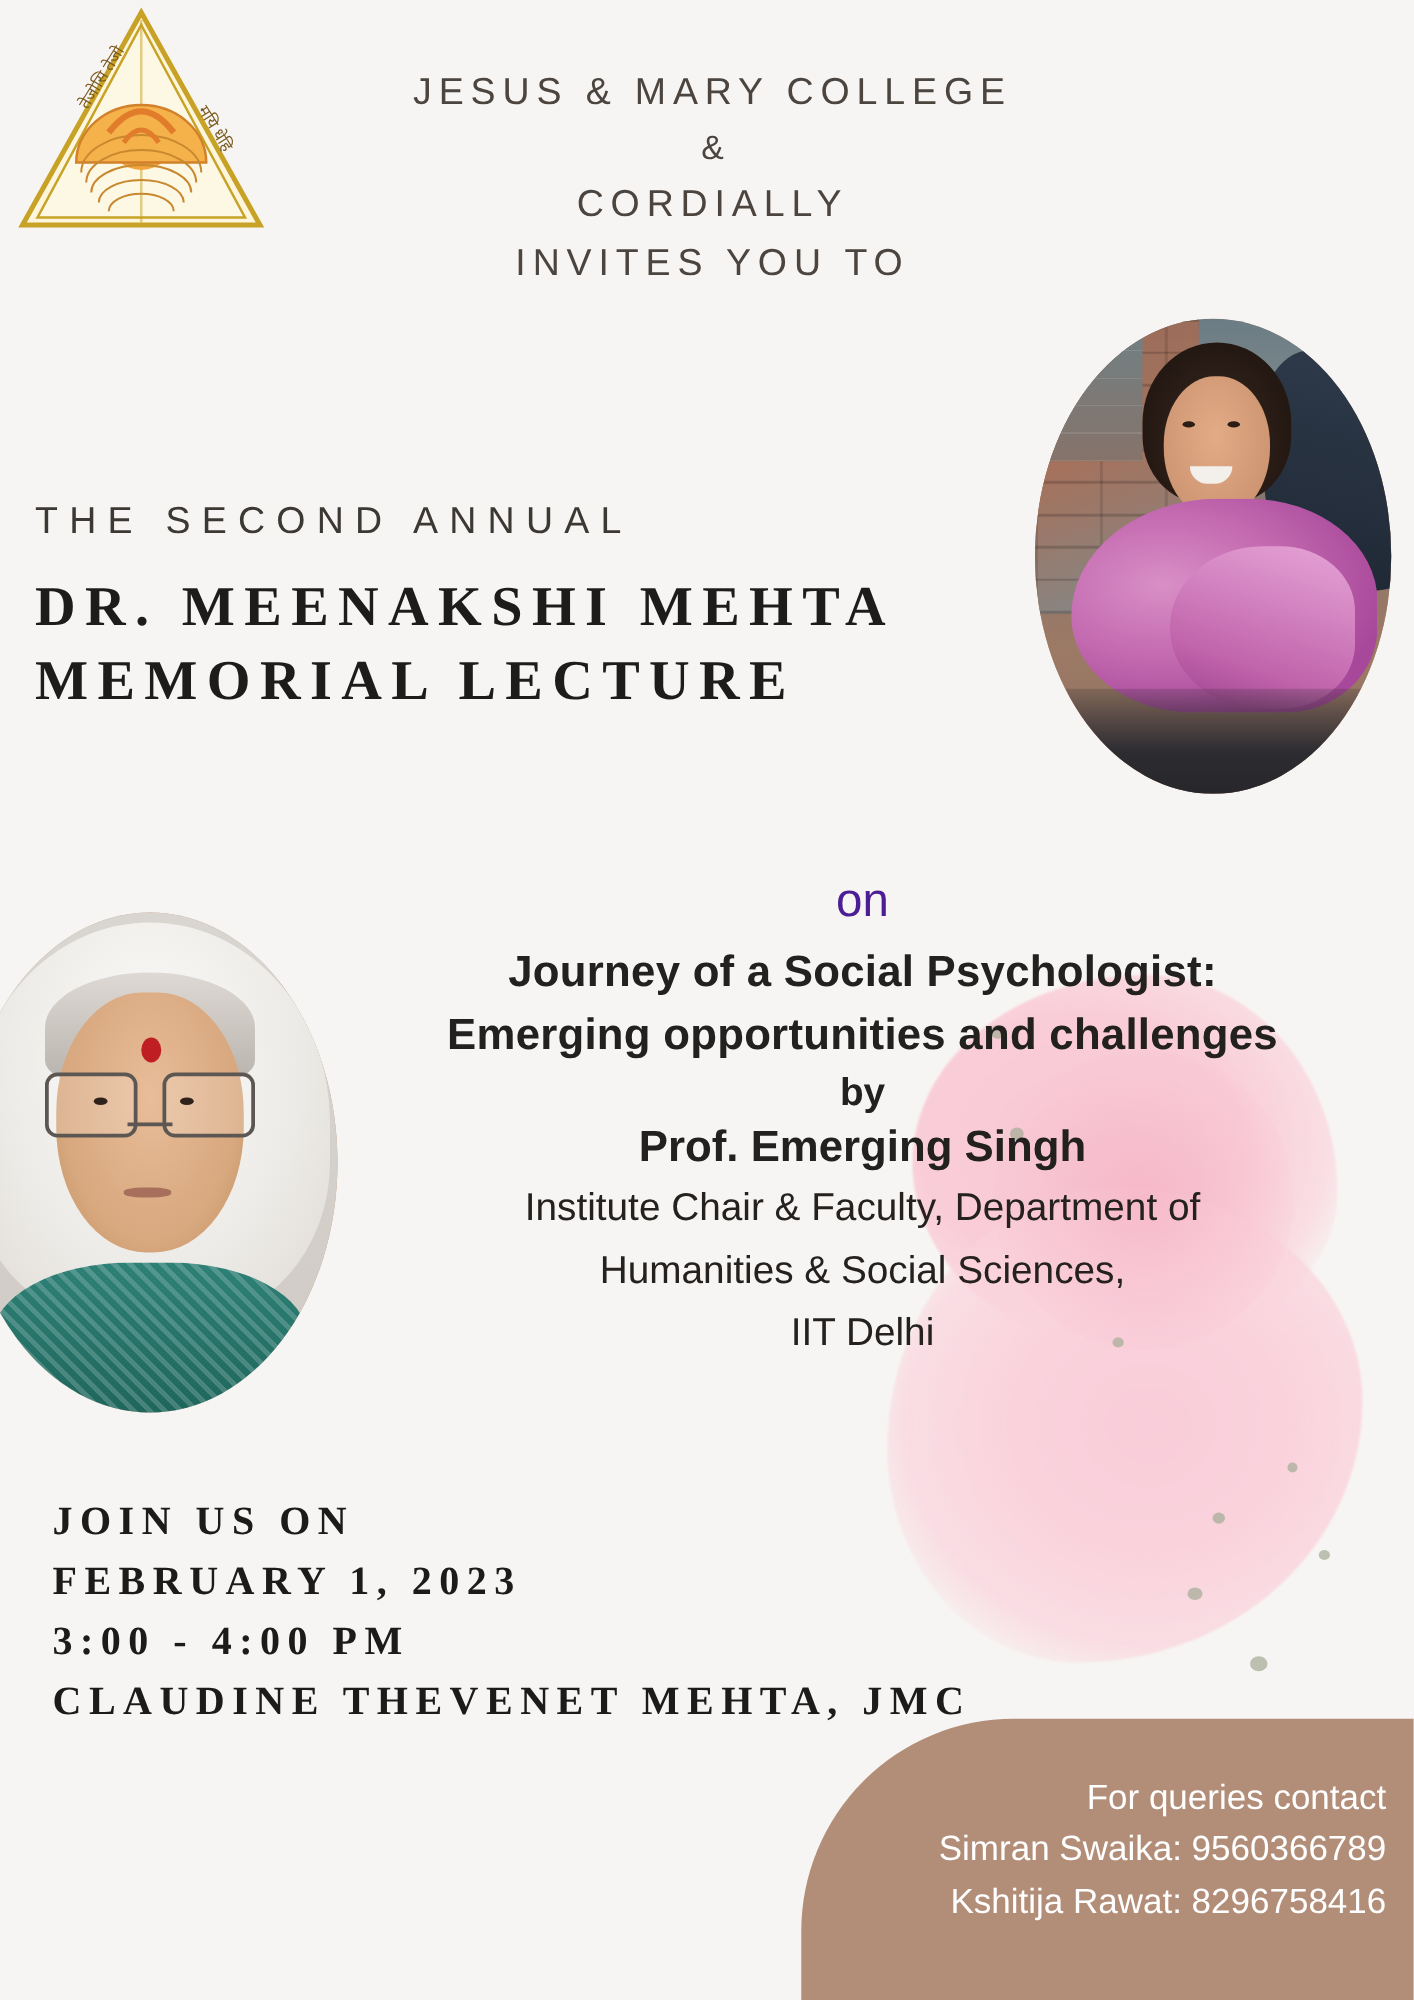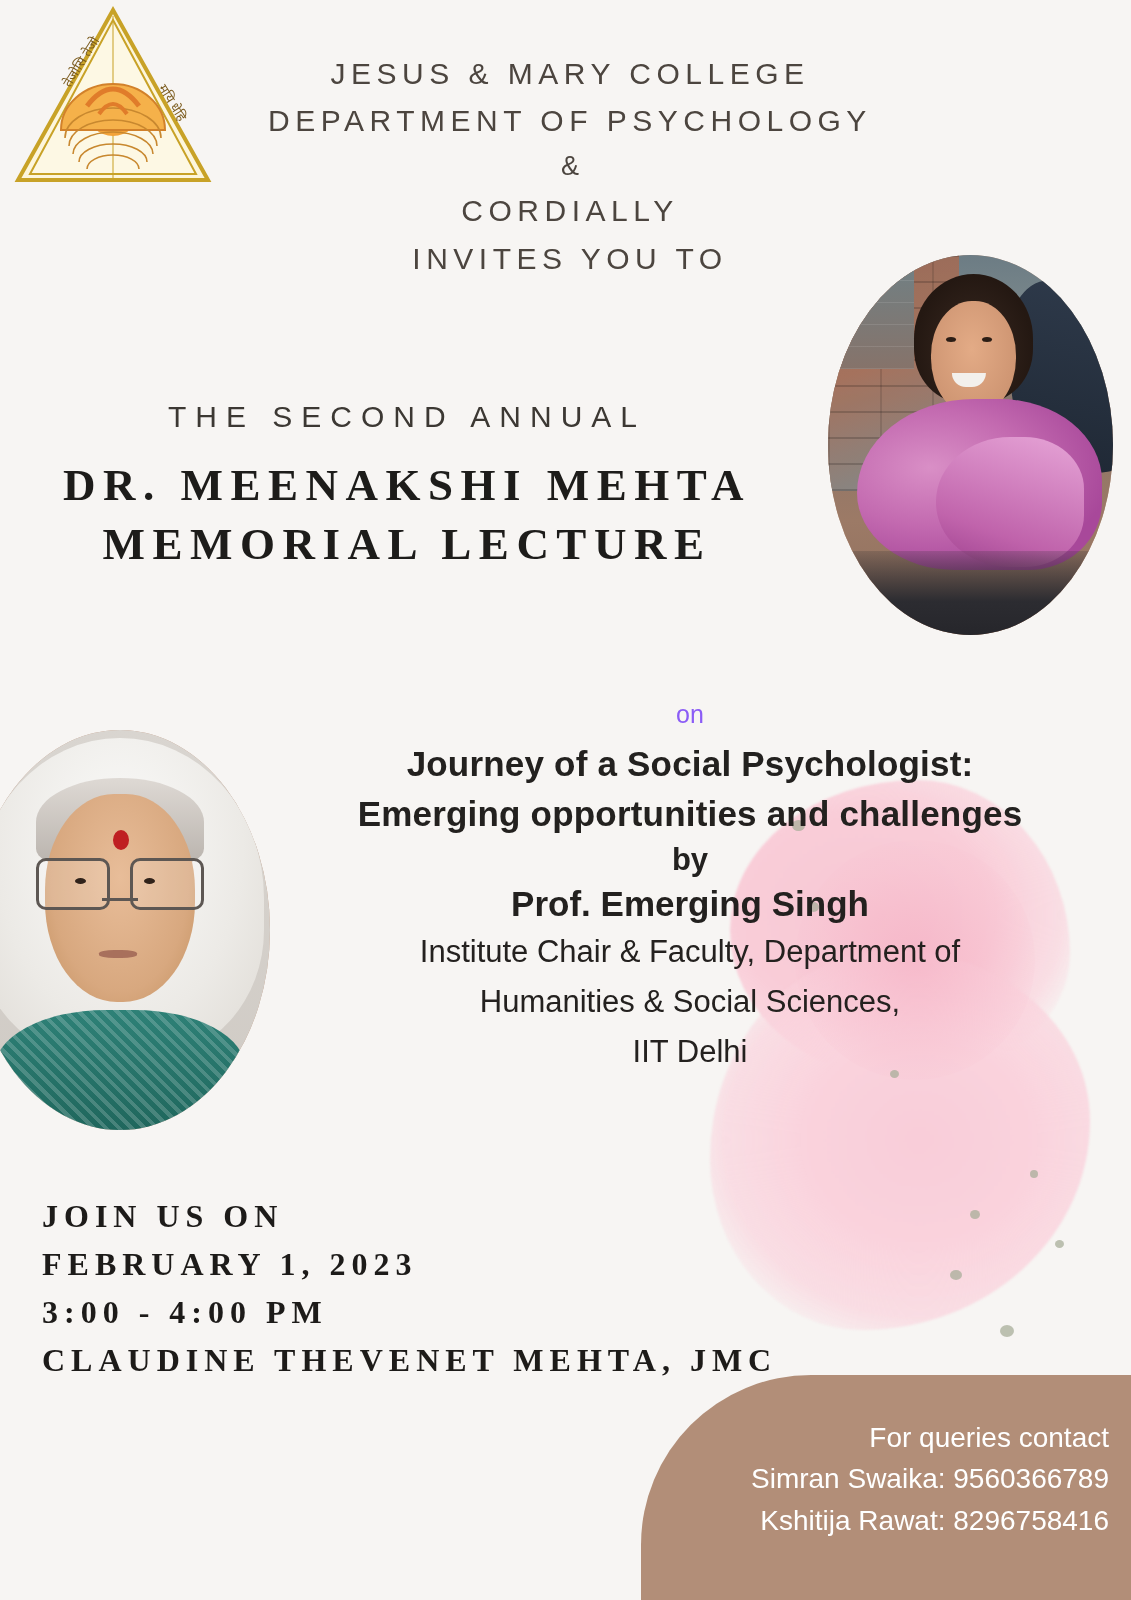--- a/index.html
+++ b/index.html
@@ -65,23 +65,22 @@
     letter-spacing: 5.5px;
     color: #4c453f;
     line-height: 1.58;
     white-space: nowrap;
   }
   .header .amp { letter-spacing: 0; font-size: 27px; }
 
   
   .titleblock {
     position: absolute;
-    left: 12px; top: 400px;
+    left: 28px; top: 400px;
     width: 790px;
-    text-align: center;
     z-index: 2;
   }
   .t-second {
     font-size: 30px;
     letter-spacing: 9px;
     color: #3c3833;
     margin-bottom: 22px;
   }
   .t-name {
     font-size: 45px;
@@ -228,21 +227,21 @@
 
   
   .body-block {
     position: absolute;
     left: 290px; top: 700px;
     width: 800px;
     text-align: center;
     z-index: 2;
     color: #23211f;
   }
-  .b-on { font-size: 25px; margin-bottom: 10px; color: #8b5cf6; }
+  .b-on { font-size: 38px; margin-bottom: 10px; color: #4c1d95; }
   .b-topic {
     font-size: 35px; font-weight: bold; line-height: 1.42; letter-spacing: .2px;
   }
   .b-by { font-size: 31px; font-weight: bold; margin-top: 4px; }
   .b-speaker { font-size: 35px; font-weight: bold; margin-top: 6px; }
   .b-affil { font-size: 31px; line-height: 1.42; margin-top: 6px; color: #24211f; }
 
   
   .joinus {
     position: absolute;
@@ -314,21 +313,20 @@
       <path d="M-26 -16 q26 -34 52 0" fill="none" stroke="#e07c2a" stroke-width="5"></path>
       <path d="M-14 -8 q14 -20 28 0" fill="none" stroke="#e07c2a" stroke-width="4"></path>
     </g>
     <text x="62" y="86" font-family="'Liberation Serif',serif" font-size="13" fill="#7a5a1c" transform="rotate(-58 62 86)">तेजोसि तेजो</text>
     <text x="150" y="86" font-family="'Liberation Serif',serif" font-size="13" fill="#7a5a1c" transform="rotate(58 150 86)">मयि धेहि</text>
   </svg>
 </div>
 
 <div class="header">
   <div class="line">JESUS &amp; MARY COLLEGE</div>
-  <div class="line">DEPARTMENT OF PSYCHOLOGY</div>
   <div class="line amp">&amp;</div>
   <div class="line">CORDIALLY</div>
   <div class="line">INVITES YOU TO</div>
 </div>
 
 <div class="titleblock">
   <div class="t-second">THE SECOND ANNUAL</div>
   <div class="t-name">DR. MEENAKSHI MEHTA</div>
   <div class="t-name">MEMORIAL LECTURE</div>
 </div>

